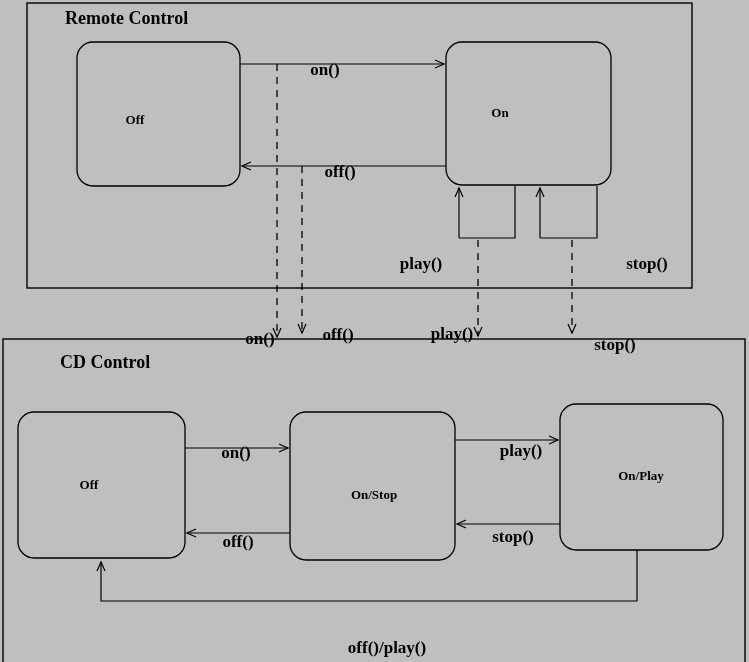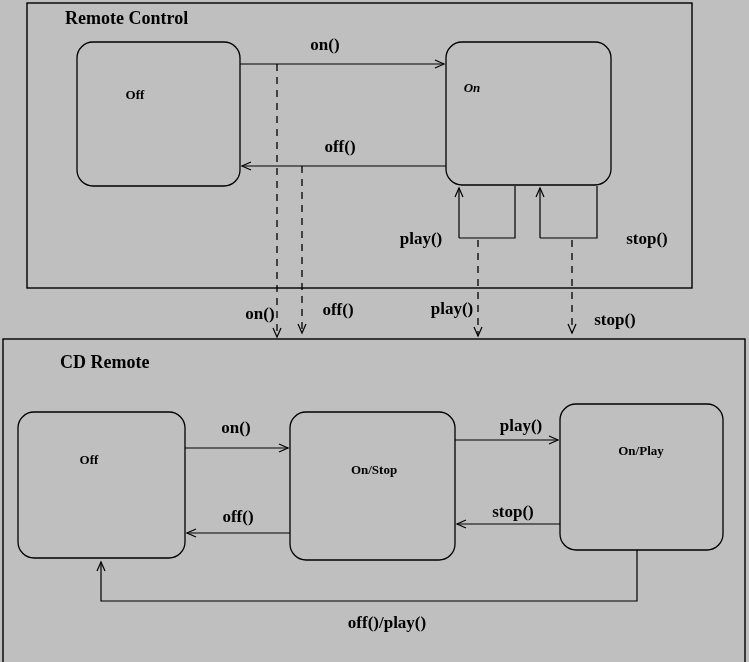--- a/index.html
+++ b/index.html
@@ -32,20 +32,21 @@
     font-size: 13px;
   }
   .frame-title {
     font-size: 18px;
   }
   .edge-label {
     font-size: 17px;
   }
   .ctr {
     transform: translate(-50%, -50%);
+    margin-top: 25px;
   }
 </style>
 </head>
 <body>
 
 <div id="canvas">
 
   <svg width="749" height="662" viewBox="0 0 749 662">
     <defs>
       <marker id="arrowOpen" markerWidth="12" markerHeight="12" refX="10" refY="5" orient="auto" markerUnits="userSpaceOnUse">
@@ -94,25 +95,25 @@
 
     <path d="M455,440 L558,440" fill="none" stroke="#000" stroke-width="1.2" marker-end="url(#arrowOpen)"></path>
 
     <path d="M560,524 L457,524" fill="none" stroke="#000" stroke-width="1.2" marker-end="url(#arrowOpen)"></path>
 
     <path d="M637,550 L637,601 L101,601 L101,562" fill="none" stroke="#000" stroke-width="1.2" marker-end="url(#arrowOpenUp)"></path>
   </svg>
 
   <div class="dlabel frame-title" style="left:65px; top:9px;">Remote Control</div>
 
-  <div class="dlabel frame-title" style="left:60px; top:353px;">CD Remote</div>
+  <div class="dlabel frame-title" style="left:60px; top:353px;">CD Control</div>
 
   <div class="dlabel state-label ctr" style="left:135px; top:94px;">Off</div>
 
-  <div class="dlabel state-label ctr" style="left:472px; top:87px;font-style:italic;">On</div>
+  <div class="dlabel state-label ctr" style="left:500px; top:87px;">On</div>
 
   <div class="dlabel state-label ctr" style="left:89px; top:459px;">Off</div>
 
   <div class="dlabel state-label ctr" style="left:374px; top:469px;text-align:center;">On/Stop</div>
 
   <div class="dlabel state-label ctr" style="left:641px; top:450px;font-family:Liberation Serif, serif;">On/Play</div>
 
   <div class="dlabel edge-label ctr" style="left:325px; top:44px;">on()</div>
 
   <div class="dlabel edge-label ctr" style="left:340px; top:146px;">off()</div>

